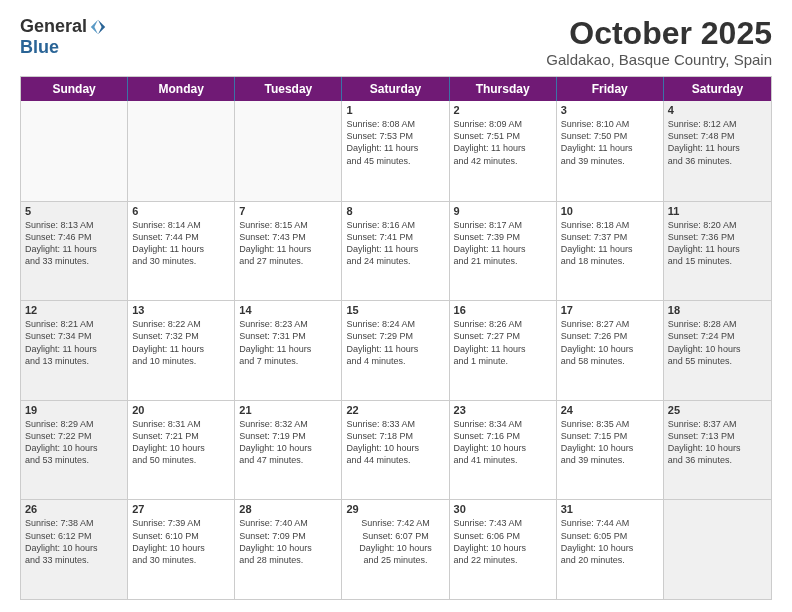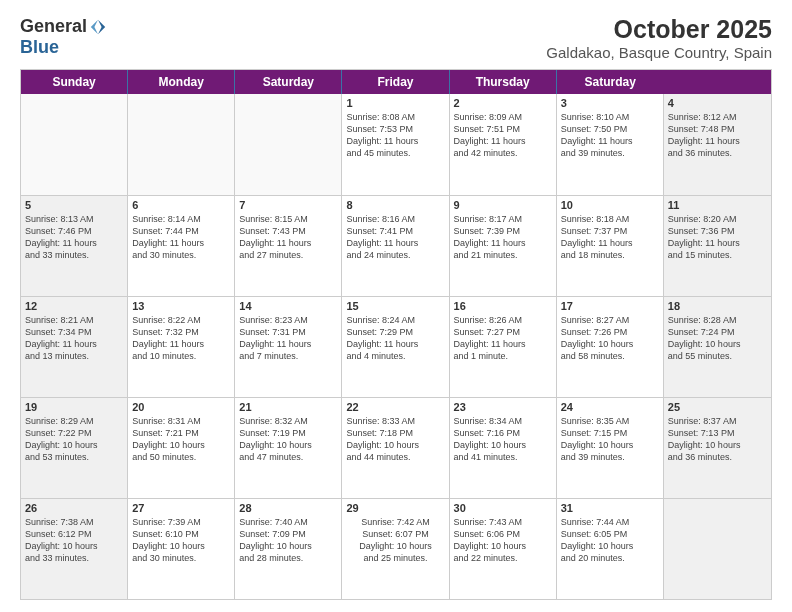--- a/index.html
+++ b/index.html
@@ -44,21 +44,21 @@
     }
     .logo-icon {
       width: 18px;
       height: 18px;
       margin-left: 2px;
     }
     .title-block {
       text-align: right;
     }
     .month-title {
-      font-size: 25px;
+      font-size: 32px;
       font-weight: bold;
       color: #333;
       line-height: 1.1;
     }
     .location-title {
       font-size: 15px;
       color: #555;
     }
     .calendar {
       flex: 1;
@@ -133,23 +133,24 @@
     <div class="title-block">
       <div class="month-title">October 2025</div>
       <div class="location-title">Galdakao, Basque Country, Spain</div>
     </div>
   </div>
 
   <div class="calendar">
     <div class="calendar-header">
     <div class="cal-header-cell">Sunday</div>
         <div class="cal-header-cell">Monday</div>
+        <div class="cal-header-cell">Tuesday</div>
         <div class="cal-header-cell">Saturday</div>
+        <div class="cal-header-cell">Thursday</div>
         <div class="cal-header-cell">Friday</div>
-        <div class="cal-header-cell">Thursday</div>
         <div class="cal-header-cell">Saturday</div>
       </div>
     <div class="calendar-body">
     <div class="cal-row">
           <div class="cal-cell empty"></div>
           <div class="cal-cell empty"></div>
           <div class="cal-cell empty"></div>
           <div class="cal-cell">
             <div class="day-num">1</div>
             <div class="cell-text" style="white-space: pre-line;">Sunrise: 8:08 AM

